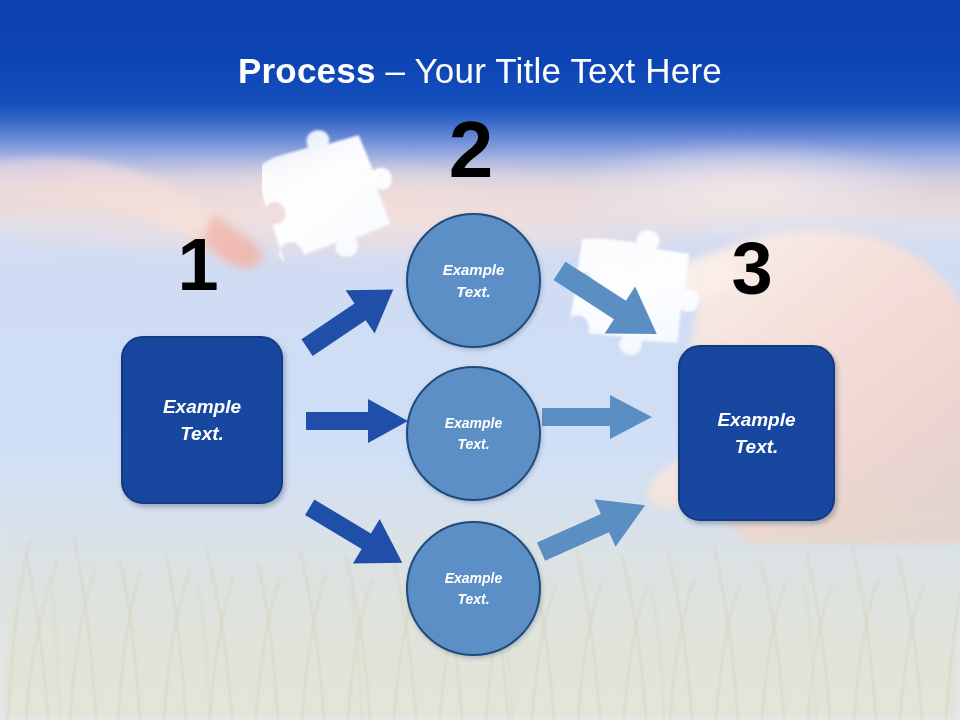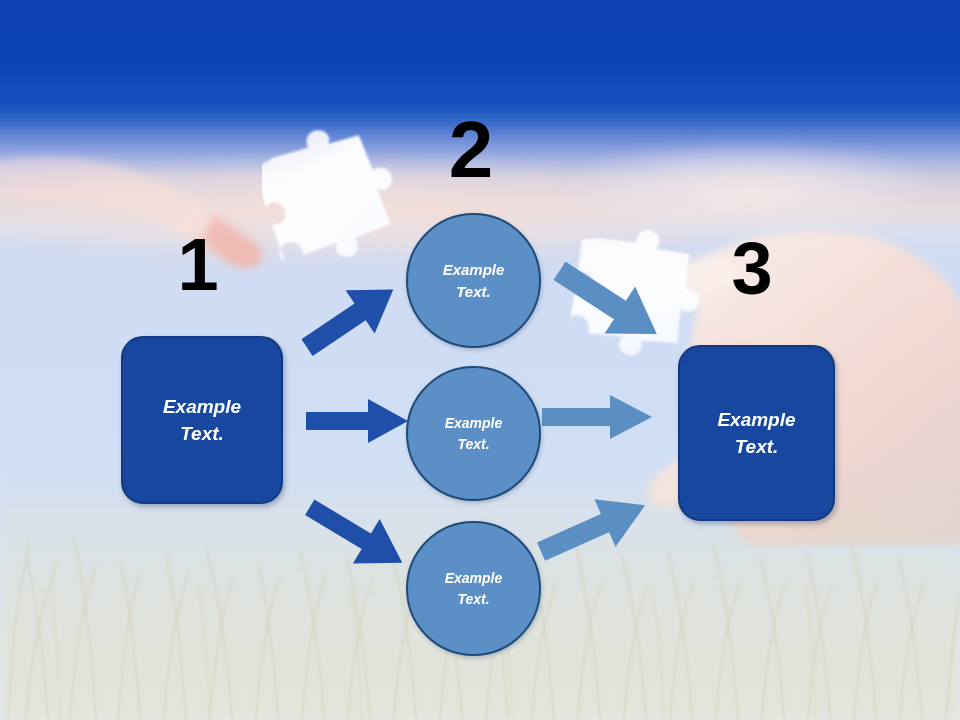--- a/index.html
+++ b/index.html
@@ -363,20 +363,23 @@
         <path d="M 60,300 C 58,250 56,206 52,170"></path>
         <path d="M 210,300 C 208,248 204,200 198,164"></path>
         <path d="M 362,300 C 360,250 356,202 350,168"></path>
         <path d="M 512,300 C 510,248 506,200 500,162"></path>
         <path d="M 664,300 C 662,250 658,204 652,170"></path>
         <path d="M 816,300 C 814,248 810,200 804,164"></path>
       </g>
     </svg>
   </div>
 
+  <div class="title">
+    <span class="t-bold">Process</span><span class="t-rest"> – Your Title Text Here</span>
+  </div>
 
   <div class="step-num step-num-1">1</div>
   <div class="step-num step-num-2">2</div>
   <div class="step-num step-num-3">3</div>
 
   <svg class="arrow-svg ar-1" viewBox="0 0 110 80">
     <g transform="rotate(-34 55 40)">
       <path d="M 2,30 L 66,30 L 66,14 L 106,40 L 66,66 L 66,50 L 2,50 Z" fill="#1F4FA8"></path>
     </g>
   </svg>

